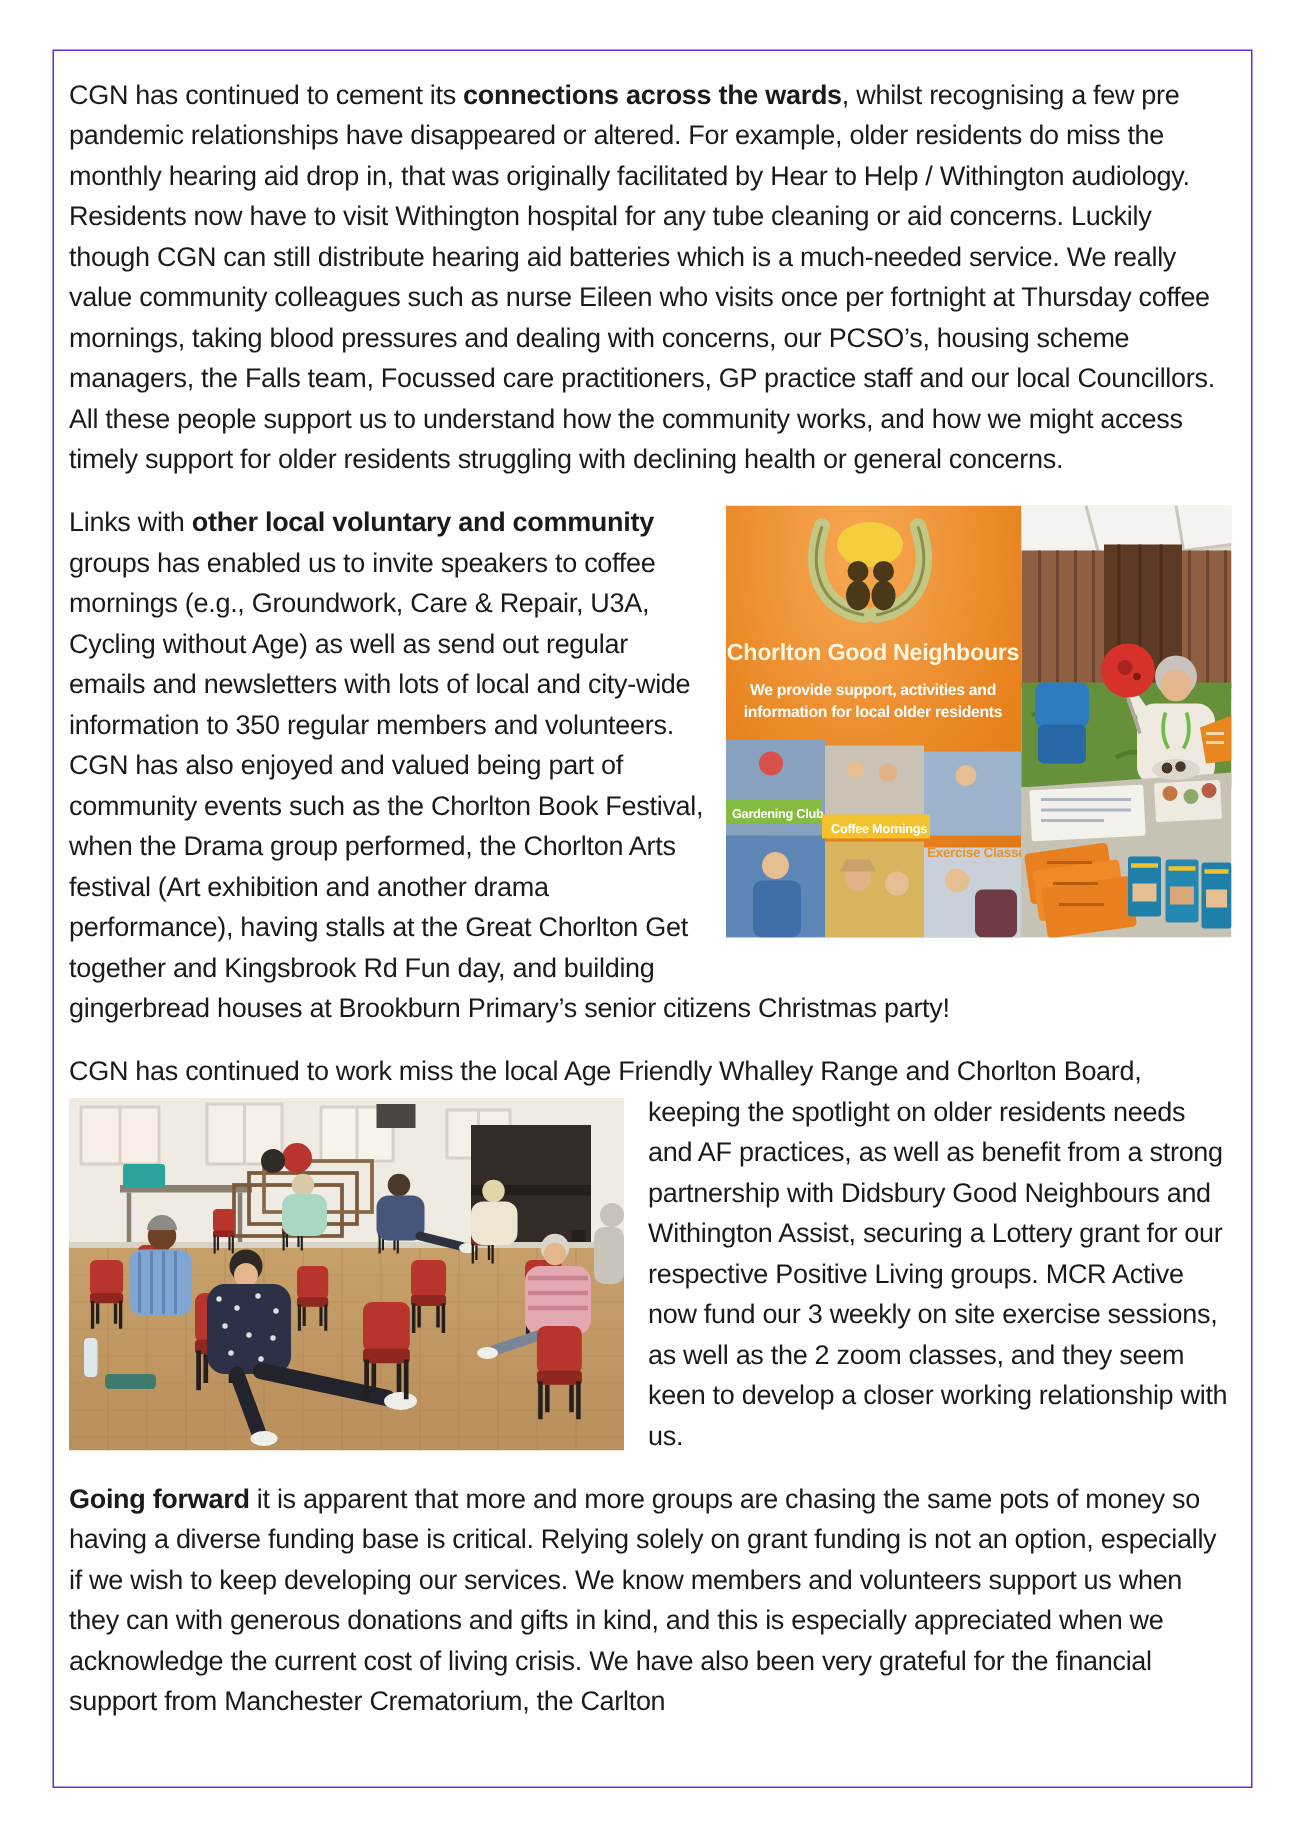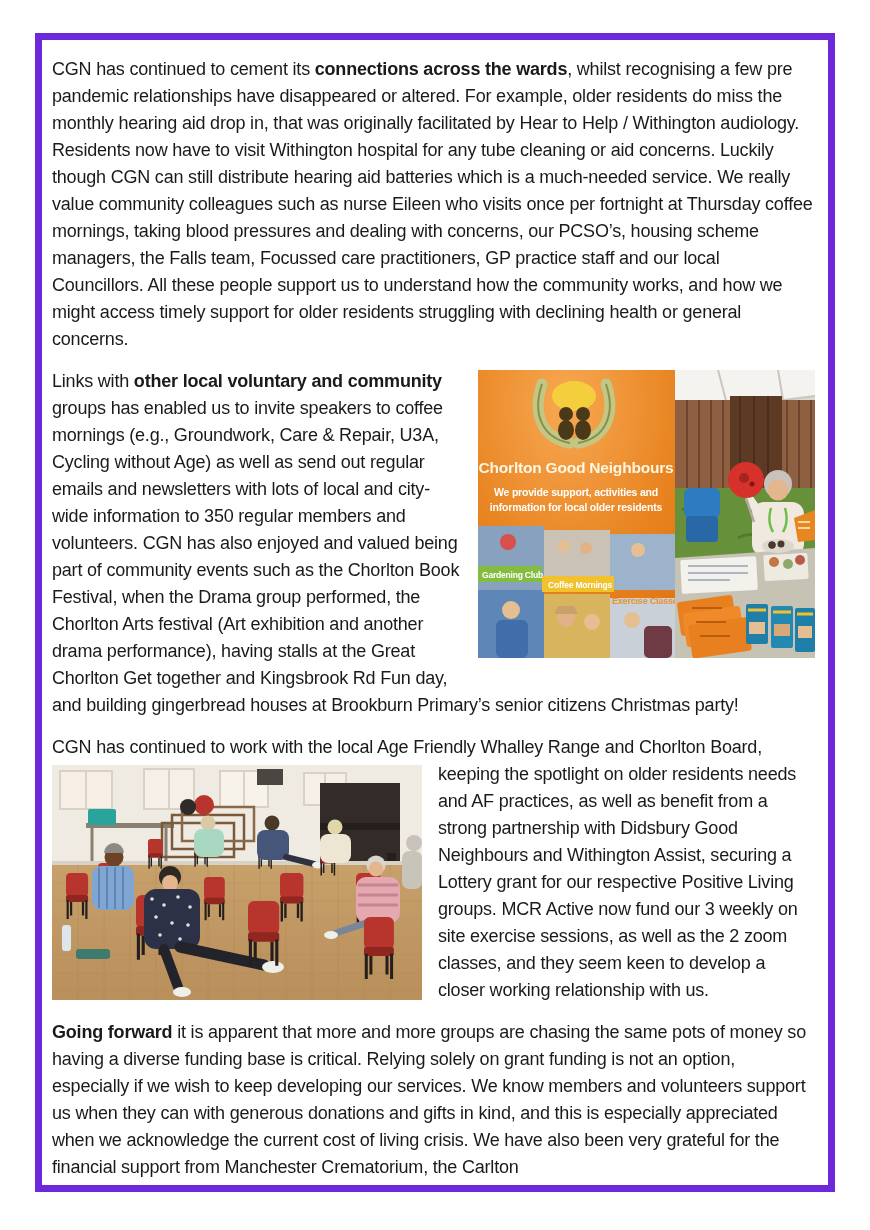--- a/index.html
+++ b/index.html
@@ -2,21 +2,21 @@
 <html><head>
 <meta charset="utf-8">
 <style>
   html,body{margin:0;padding:0;background:#ffffff;}
   .page{
     position:relative;width:870px;height:1230px;background:#ffffff;
     font-family:"Liberation Sans",sans-serif;overflow:hidden;
   }
   .frame{
     position:absolute;left:35px;top:33px;width:800px;height:1159px;
-    border:7px solid #6d28d9;box-sizing:border-box;
+    border:1px solid #6d28d9;box-sizing:border-box;
     padding:16px 13px 10px 10px;overflow:hidden;background:#ffffff;
   }
   .para{
     font-size:18px;line-height:27px;color:#1a1a1a;letter-spacing:-0.2px;
     margin:0 0 15px 0;clear:both;
   }
   .para b{font-weight:700;}
   .photo{display:block;}
   .photo-right{float:right;margin:2px 0 8px 14px;}
   .photo-left{float:left;margin:4px 16px 6px 0;}
@@ -141,21 +141,21 @@
               <rect x="296" y="254" width="16" height="12" fill="#D8A878"></rect>
               <rect x="320" y="256" width="14" height="12" fill="#E5BE92"></rect>
               <path d="M270,240 h18 M295,242 h18 M319,244 h16" stroke="#F2C12E" stroke-width="3"></path>
             </g>
           </g>
         </g>
       </svg><span>Links with </span><b>other local voluntary and community</b><span> groups has enabled us to invite speakers to coffee mornings (e.g., Groundwork, Care &amp; Repair, U3A, Cycling without Age) as well as send out regular emails and newsletters with lots of local and city-wide information to 350 regular members and volunteers.  CGN has also enjoyed and valued being part of community events such as the Chorlton Book Festival, when the Drama group performed, the Chorlton Arts festival (Art exhibition and another drama performance), having stalls at the Great Chorlton Get together and Kingsbrook Rd Fun day, and building gingerbread houses at Brookburn Primary’s senior citizens Christmas party!</span>
     </div>
 
     <div class="para">
-      <span>CGN has continued to work with the local Age Friendly Whalley Range and Chorlton Board,</span>
+      <span>CGN has continued to work miss the local Age Friendly Whalley Range and Chorlton Board,</span>
       <svg class="photo photo-left" width="370" height="235" viewBox="0 0 370 235">
         <defs>
           <linearGradient id="floorGrad" x1="0" y1="0" x2="0" y2="1">
             <stop offset="0" stop-color="#C7A06A"></stop>
             <stop offset="1" stop-color="#B98F5C"></stop>
           </linearGradient>
           <g id="chair">
             <rect x="0" y="0" width="26" height="28" rx="5" fill="#B7352C"></rect>
             <rect x="0" y="26" width="26" height="8" rx="2" fill="#8F261F"></rect>
             <path d="M2,32 V54 M24,32 V54 M6,34 V50 M20,34 V50" stroke="#241F1C" stroke-width="2.6" fill="none"></path>

